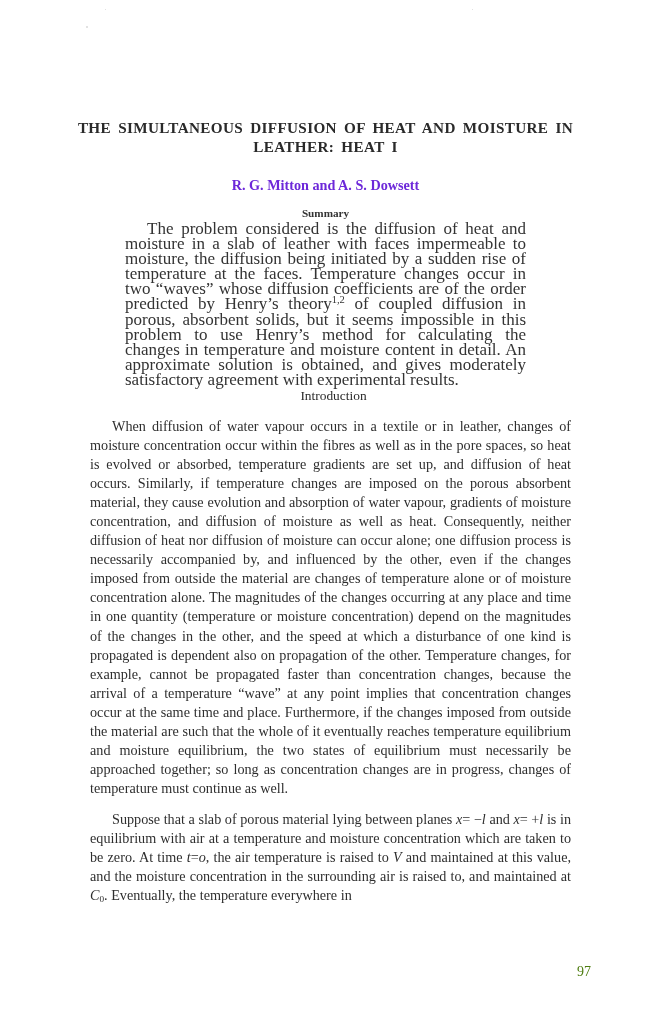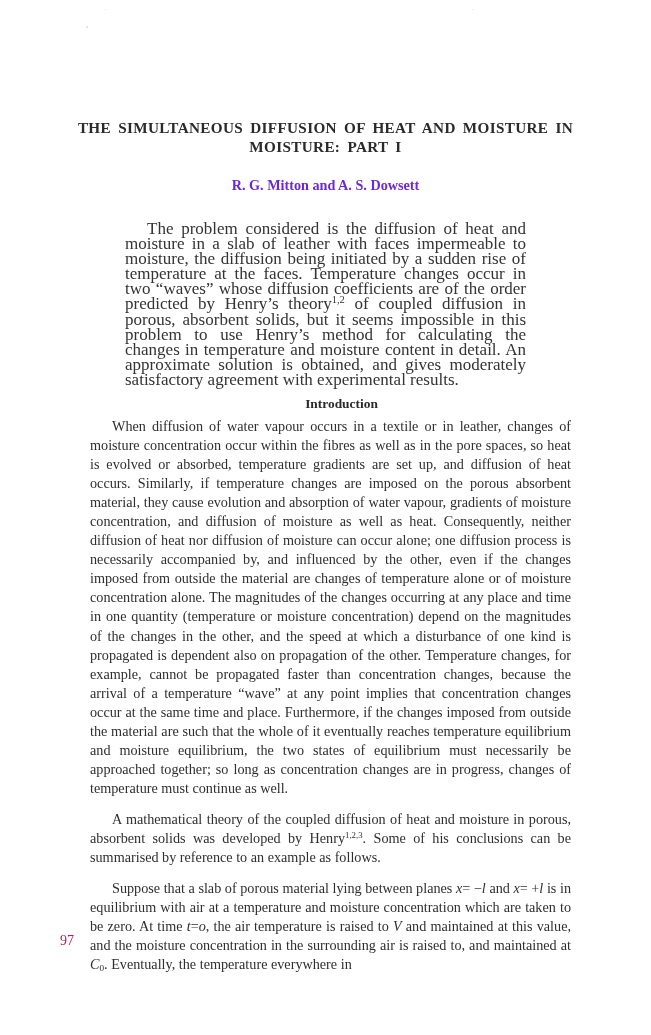--- a/index.html
+++ b/index.html
@@ -70,49 +70,49 @@
       text-indent: 22px;
       color: #333;
       margin: 0;
     }
     .intro-heading {
       position: absolute;
       left: 60px;
       width: 531px;
       top: 379px;
       text-align: center;
-      font-weight: bold;
+      font-weight: normal;
       font-size: 13.4px;
       line-height: 17px;
       color: #2a2a2a;
-      margin: 16px;
+      margin: 8px;
     }
     .body-text {
       position: absolute;
       left: 78px;
       width: 505px;
       top: 405px;
       font-size: 14.2px;
       line-height: 19.05px;
       color: #2e2e2e;
     }
     .body-text p {
       margin: 12px;
       text-align: justify;
       text-indent: 22px;
     }
     .page-number {
       position: absolute;
       left: 60px;
       width: 531px;
-      top: 932px;
-      text-align: left;
+      top: 963px;
+      text-align: right;
       font-size: 14px;
       line-height: 18px;
-      color: #be185d;
+      color: #4d7c0f;
       margin: 0;
     }
     sup { font-size: 0.62em; line-height: 0; vertical-align: 0.55em; }
     sub { font-size: 0.65em; line-height: 0; vertical-align: -0.2em; }
     i { font-style: italic; }
     .speck {
       position: absolute;
       width: 2px; height: 2px;
       background: #d8d8d8;
       border-radius: 1px;
@@ -122,31 +122,31 @@
 <body>
 
 <div class="page">
 
   <span class="speck" style="left:86px;top:26px;"></span>
   <span class="speck" style="left:105px;top:9px;width:1px;height:1px;"></span>
   <span class="speck" style="left:472px;top:9px;width:1px;height:1px;"></span>
 
   <h1 class="title">
     <span>THE SIMULTANEOUS DIFFUSION OF HEAT AND MOISTURE IN</span><br>
-    <span>MOISTURE: PART I</span>
+    <span>LEATHER: HEAT I</span>
   </h1>
 
   <p class="authors">R. G. Mitton and A. S. Dowsett</p>
 
+  <h2 class="summary-heading">Summary</h2>
 
   <p class="summary-text"><span>The problem considered is the diffusion of heat and moisture in a slab of leather with faces impermeable to moisture, the diffusion being initiated by a sudden rise of temperature at the faces. Temperature changes occur in two “waves” whose diffusion coefficients are of the order predicted by Henry’s theory</span><sup>1,2</sup><span> of coupled diffusion in porous, absorbent solids, but it seems impossible in this problem to use Henry’s method for calculating the changes in temperature and moisture content in detail. An approximate solution is obtained, and gives moderately satisfactory agreement with experimental results.</span></p>
 
   <h2 class="intro-heading">Introduction</h2>
 
   <div class="body-text">
     <p>When diffusion of water vapour occurs in a textile or in leather, changes of moisture concentration occur within the fibres as well as in the pore spaces, so heat is evolved or absorbed, temperature gradients are set up, and diffusion of heat occurs. Similarly, if temperature changes are imposed on the porous absorbent material, they cause evolution and absorption of water vapour, gradients of moisture concentration, and diffusion of moisture as well as heat. Consequently, neither diffusion of heat nor diffusion of moisture can occur alone; one diffusion process is necessarily accompanied by, and influenced by the other, even if the changes imposed from outside the material are changes of temperature alone or of moisture concentration alone. The magnitudes of the changes occurring at any place and time in one quantity (temperature or moisture concentration) depend on the magnitudes of the changes in the other, and the speed at which a disturbance of one kind is propagated is dependent also on propagation of the other. Temperature changes, for example, cannot be propagated faster than concentration changes, because the arrival of a temperature “wave” at any point implies that concentration changes occur at the same time and place. Furthermore, if the changes imposed from outside the material are such that the whole of it eventually reaches temperature equilibrium and moisture equilibrium, the two states of equilibrium must necessarily be approached together; so long as concentration changes are in progress, changes of temperature must continue as well.</p>
-    <p><span>A mathematical theory of the coupled diffusion of heat and moisture in porous, absorbent solids was developed by Henry</span><sup>1,2,3</sup><span>. Some of his conclusions can be summarised by reference to an example as follows.</span></p>
     <p><span>Suppose that a slab of porous material lying between planes </span><i>x</i><span>= −</span><i>l</i><span> and </span><i>x</i><span>= +</span><i>l</i><span> is in equilibrium with air at a temperature and moisture concentration which are taken to be zero. At time </span><i>t</i><span>=</span><i>o</i><span>, the air temperature is raised to </span><i>V</i><span> and maintained at this value, and the moisture concentration in the surrounding air is raised to, and maintained at </span><i>C</i><sub>0</sub><span>. Eventually, the temperature everywhere in</span></p>
   </div>
 
   <p class="page-number">97</p>
 
 </div>
 
 </body></html>

